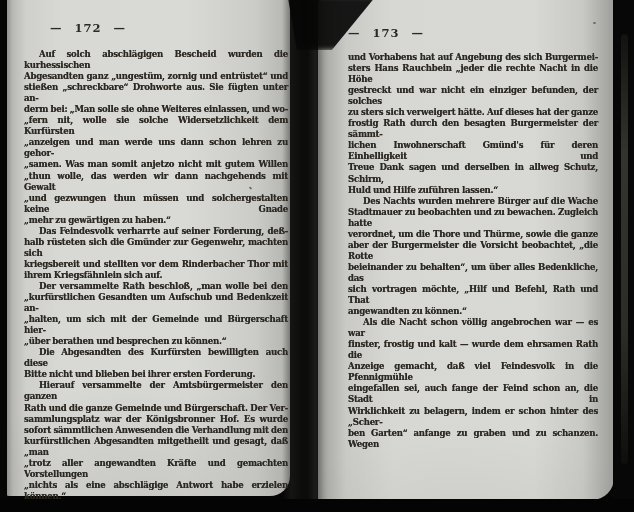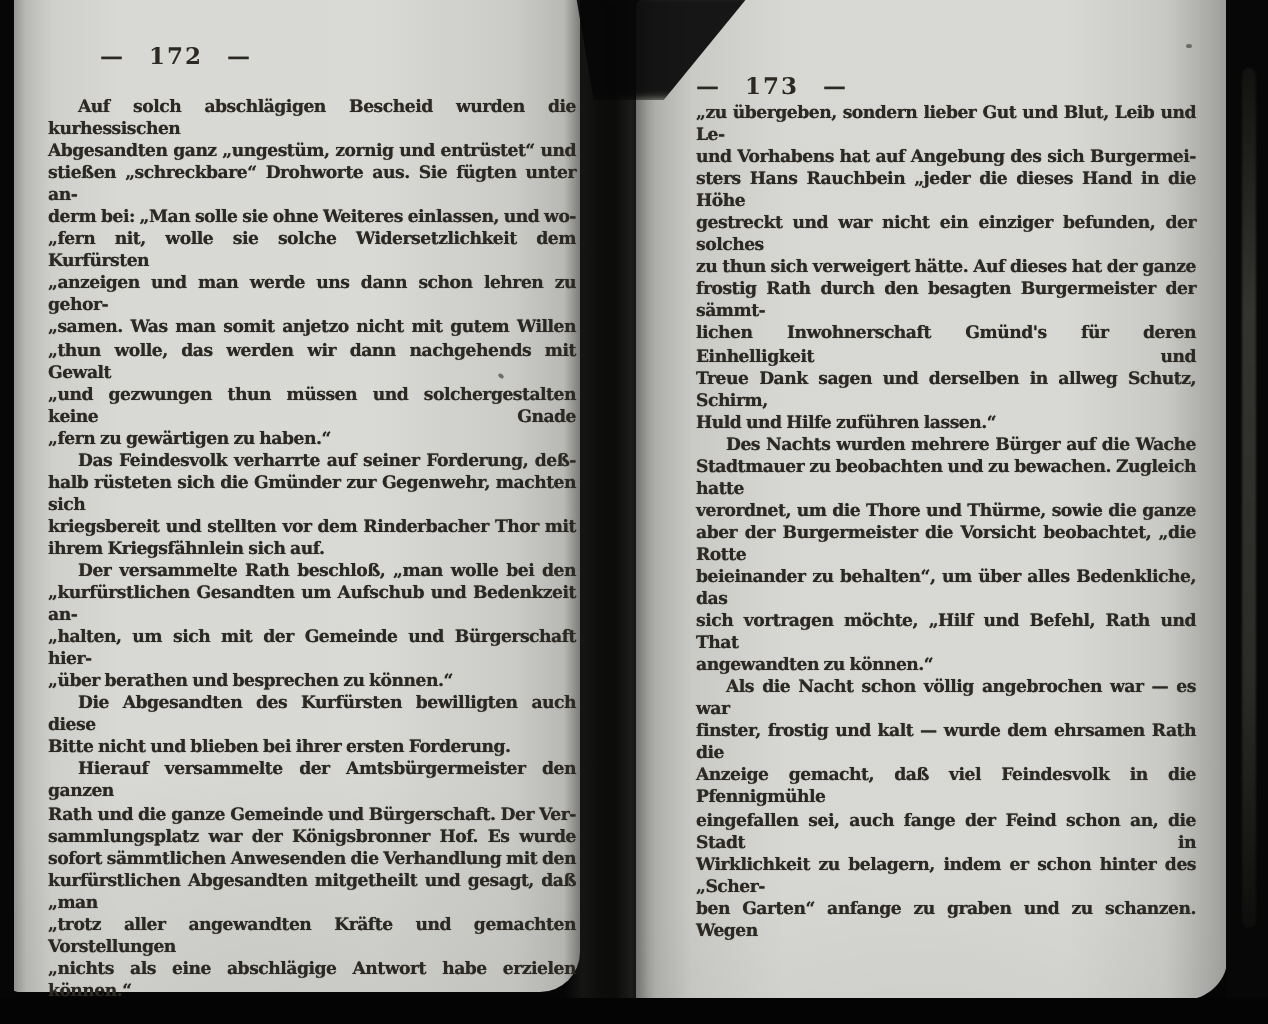--- a/index.html
+++ b/index.html
@@ -46,21 +46,21 @@
     border-radius:4px; filter:blur(0.6px);
   }
   .edge-bottom { position:absolute; left:0; bottom:0; width:100%; height:13px; background:#040404; z-index:5; }
 
   .page-header {
     position:absolute; font-weight:700; color:#2c2923;
     font-size:11.5px; letter-spacing:1px; word-spacing:7px;
     text-align:left; z-index:2;
   }
   .page-left  .page-header { top:21px; left:18px; width:264px; padding-left:26px; }
-  .page-right .page-header { top:36px; left:30px; width:250px; }
+  .page-right .page-header { top:26px; left:30px; width:250px; }
 
   .text-block {
     position:absolute; z-index:2;
     font-weight:700; color:#2c2923;
     font-size:8.6px; line-height:11.05px;
     letter-spacing:-0.25px; word-spacing:-0.4px;
     text-shadow:0 0 0.4px rgba(40,36,30,0.75);
   }
   .page-left  .text-block { top:49px; left:18px; width:264px; }
   .page-right .text-block { top:52px; left:30px; width:250px; }
@@ -84,21 +84,21 @@
         <div class="para">
           <div class="line firstline">Auf solch abschlägigen Bescheid wurden die kurhessischen</div>
           <div class="line">Abgesandten ganz „ungestüm, zornig und entrüstet“ und</div>
           <div class="line">stießen „schreckbare“ Drohworte aus.  Sie fügten unter an-</div>
           <div class="line">derm bei: „Man solle sie ohne Weiteres einlassen, und wo-</div>
           <div class="line">„fern nit, wolle sie solche Widersetzlichkeit dem Kurfürsten</div>
           <div class="line">„anzeigen und man werde uns dann schon lehren zu gehor-</div>
           <div class="line">„samen.  Was man somit anjetzo nicht mit gutem Willen</div>
           <div class="line">„thun wolle, das werden wir dann nachgehends mit Gewalt</div>
           <div class="line">„und gezwungen thun müssen und solchergestalten keine Gnade</div>
-          <div class="line lastline">„fern zu gewärtigen zu haben.“</div>
+          <div class="line lastline">„mehr zu gewärtigen zu haben.“</div>
         </div>
         <div class="para">
           <div class="line firstline">Das Feindesvolk verharrte auf seiner Forderung, deß-</div>
           <div class="line">halb rüsteten sich die Gmünder zur Gegenwehr, machten sich</div>
           <div class="line">kriegsbereit und stellten vor dem Rinderbacher Thor mit</div>
           <div class="line lastline">ihrem Kriegsfähnlein sich auf.</div>
         </div>
         <div class="para">
           <div class="line firstline">Der versammelte Rath beschloß, „man wolle bei den</div>
           <div class="line">„kurfürstlichen Gesandten um Aufschub und Bedenkzeit an-</div>
@@ -119,25 +119,24 @@
           <div class="line">„nichts als eine abschlägige Antwort habe erzielen können.“</div>
           <div class="line">Aus diesem Grunde wolle man die Entschließung der ge-</div>
         </div>
       </div>
   </div>
 
   <div class="page page-right">
     <div class="page-header">— 173 —</div>
     <div class="text-block">
         <div class="para">
-          <div class="line">„zu übergeben, sondern lieber Gut und Blut, Leib und Le-</div>
           <div class="line">und Vorhabens hat auf Angebung des sich Burgermei-</div>
-          <div class="line">sters Hans Rauchbein „jeder die dieses Hand in die Höhe</div>
+          <div class="line">sters Hans Rauchbein „jeder die rechte Nacht in die Höhe</div>
           <div class="line">gestreckt und war nicht ein einziger befunden, der solches</div>
-          <div class="line">zu thun sich verweigert hätte.  Auf dieses hat der ganze</div>
+          <div class="line">zu sters sich verweigert hätte.  Auf dieses hat der ganze</div>
           <div class="line">frostig Rath durch den besagten Burgermeister der sämmt-</div>
           <div class="line">lichen Inwohnerschaft Gmünd's für deren Einhelligkeit und</div>
           <div class="line">Treue Dank sagen und derselben in allweg Schutz, Schirm,</div>
           <div class="line lastline">Huld und Hilfe zuführen lassen.“</div>
         </div>
         <div class="para">
           <div class="line firstline">Des Nachts wurden mehrere Bürger auf die Wache</div>
           <div class="line">Stadtmauer zu beobachten und zu bewachen.  Zugleich hatte</div>
           <div class="line">verordnet, um die Thore und Thürme, sowie die ganze</div>
           <div class="line">aber der Burgermeister die Vorsicht beobachtet, „die Rotte</div>

